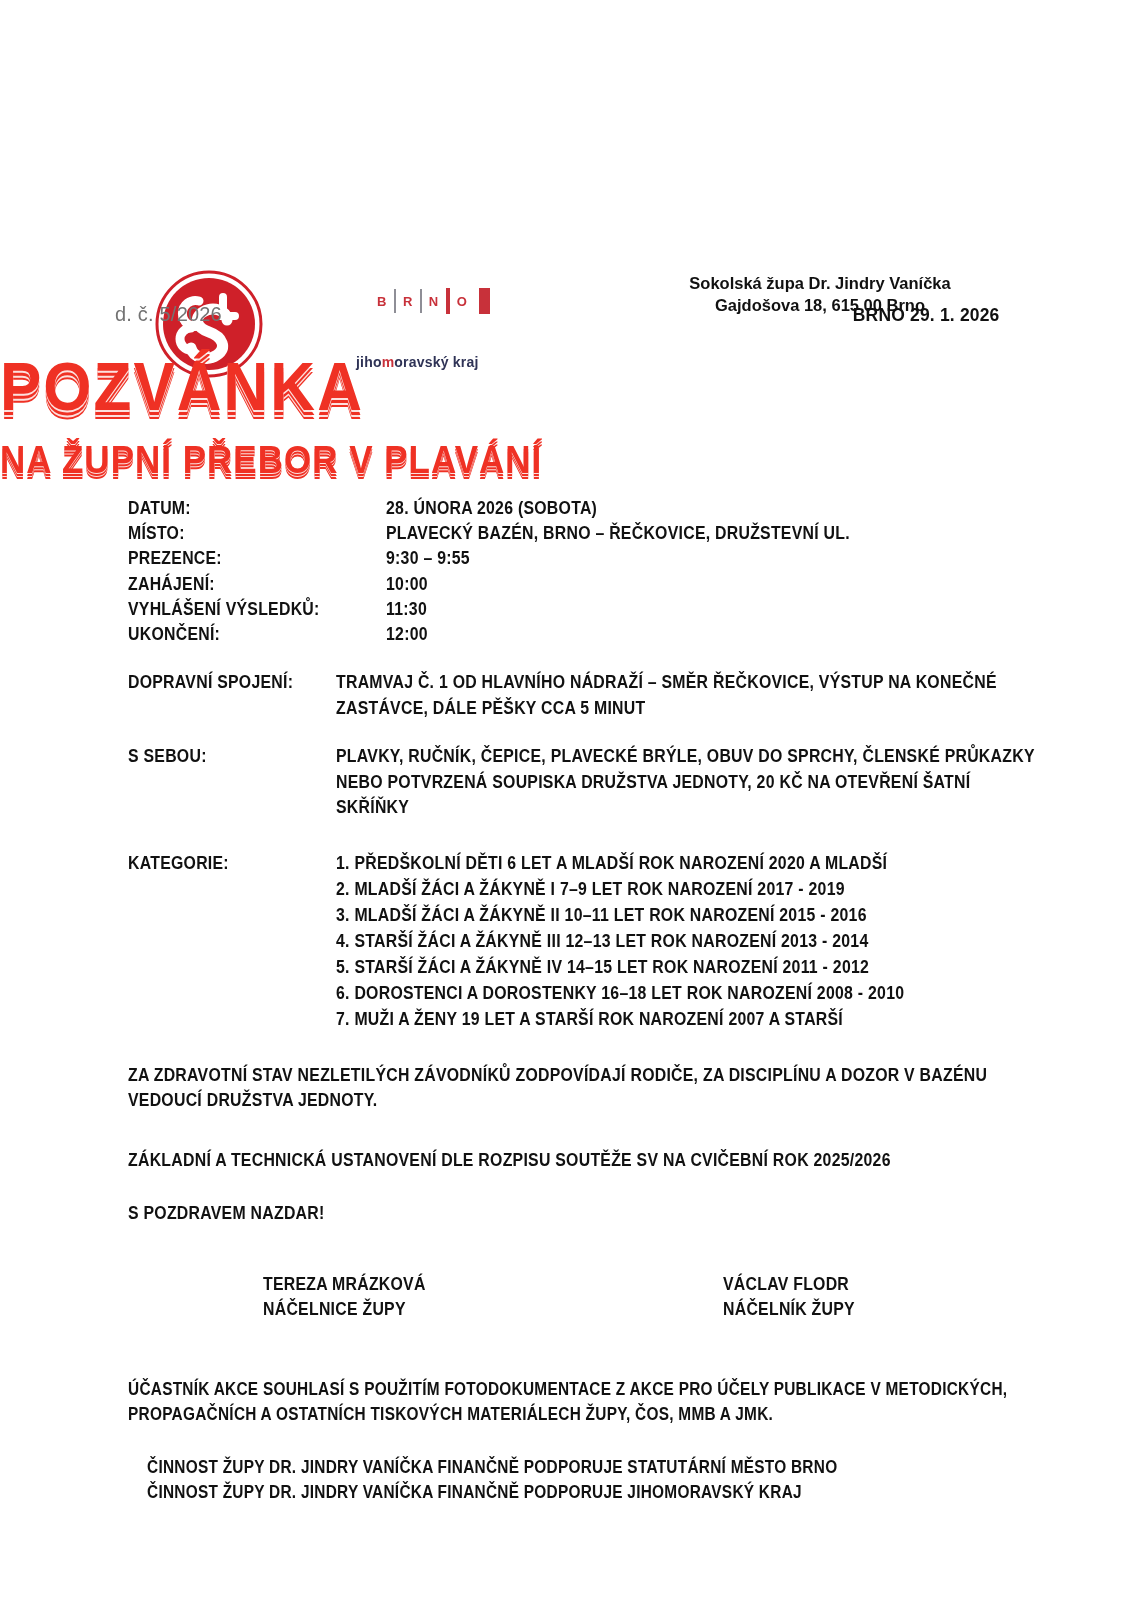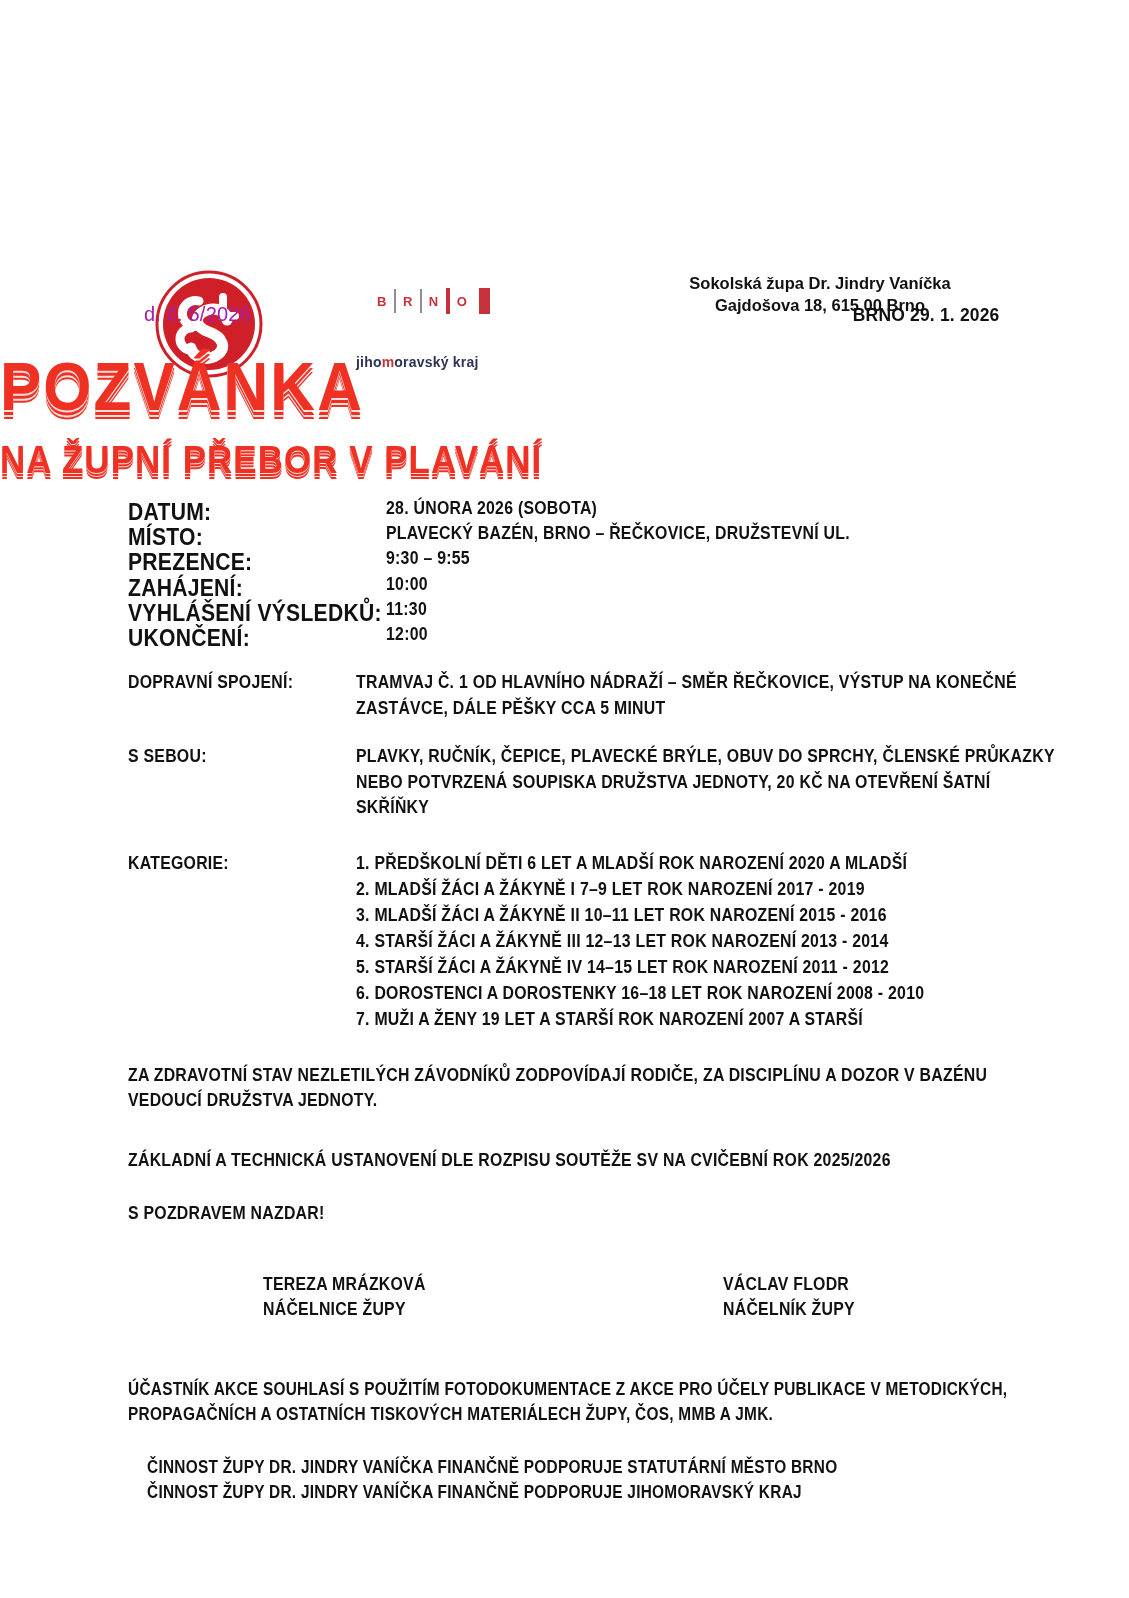--- a/index.html
+++ b/index.html
@@ -113,25 +113,25 @@
   
   .doc-ref-row {
     position: absolute;
     left: 0;
     top: 303px;
     width: 1129px;
     height: 30px;
   }
   .doc-number {
     position: absolute;
-    left: 144px;
+    left: 115px;
     top: 0;
     font-family: "Liberation Sans", sans-serif;
     font-size: 20px;
-    color: #a21caf;
+    color: #737373;
     letter-spacing: 0.2px;
   }
   .doc-place-date {
     position: absolute;
     right: 129px;
     top: 1px;
     font-family: "Liberation Sans", sans-serif;
     font-weight: bold;
     font-size: 19px;
     letter-spacing: 0.2px;
@@ -202,29 +202,28 @@
 
   .info-table { width: 880px; }
   .info-row {
     display: flex;
     align-items: flex-start;
     height: 25.2px;
   }
   .info-label {
     width: 258px;
     flex: 0 0 258px;
-    font-size: 24px;
+    font-size: 18px;
   }
   .info-value { font-size: 18px; }
 
   .block-row {
     display: flex;
     align-items: flex-start;
     margin-top: 23px;
-    gap: 20px;
   }
   .block-label {
     width: 208px;
     flex: 0 0 208px;
     font-size: 18px;
     padding-top: 0;
   }
   .block-value { flex: 1 1 auto; }
   .block-value .line {
     font-size: 18px;

